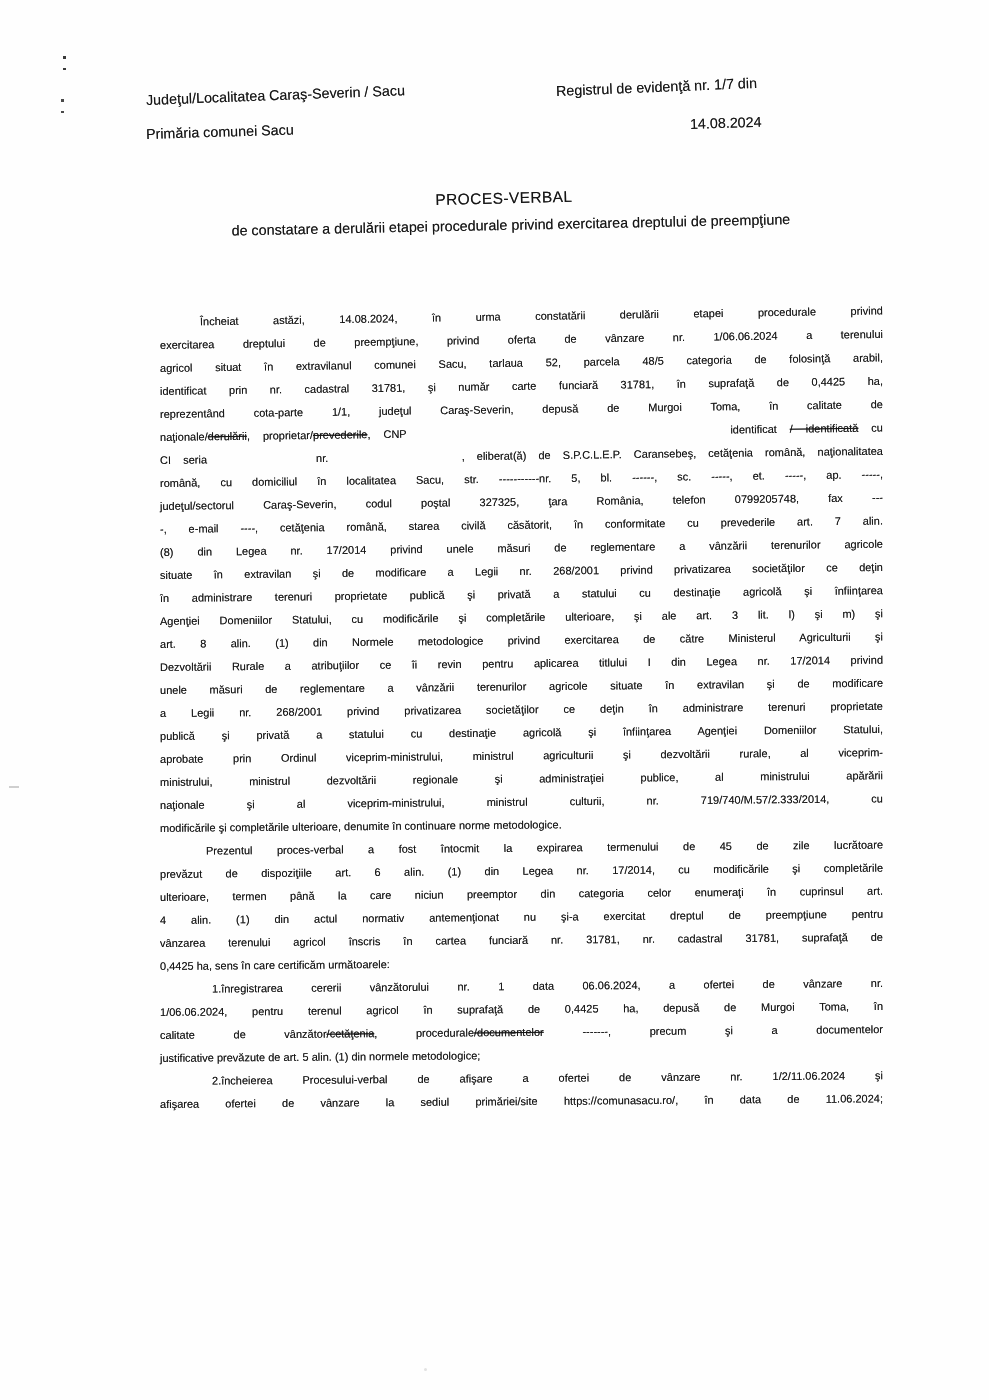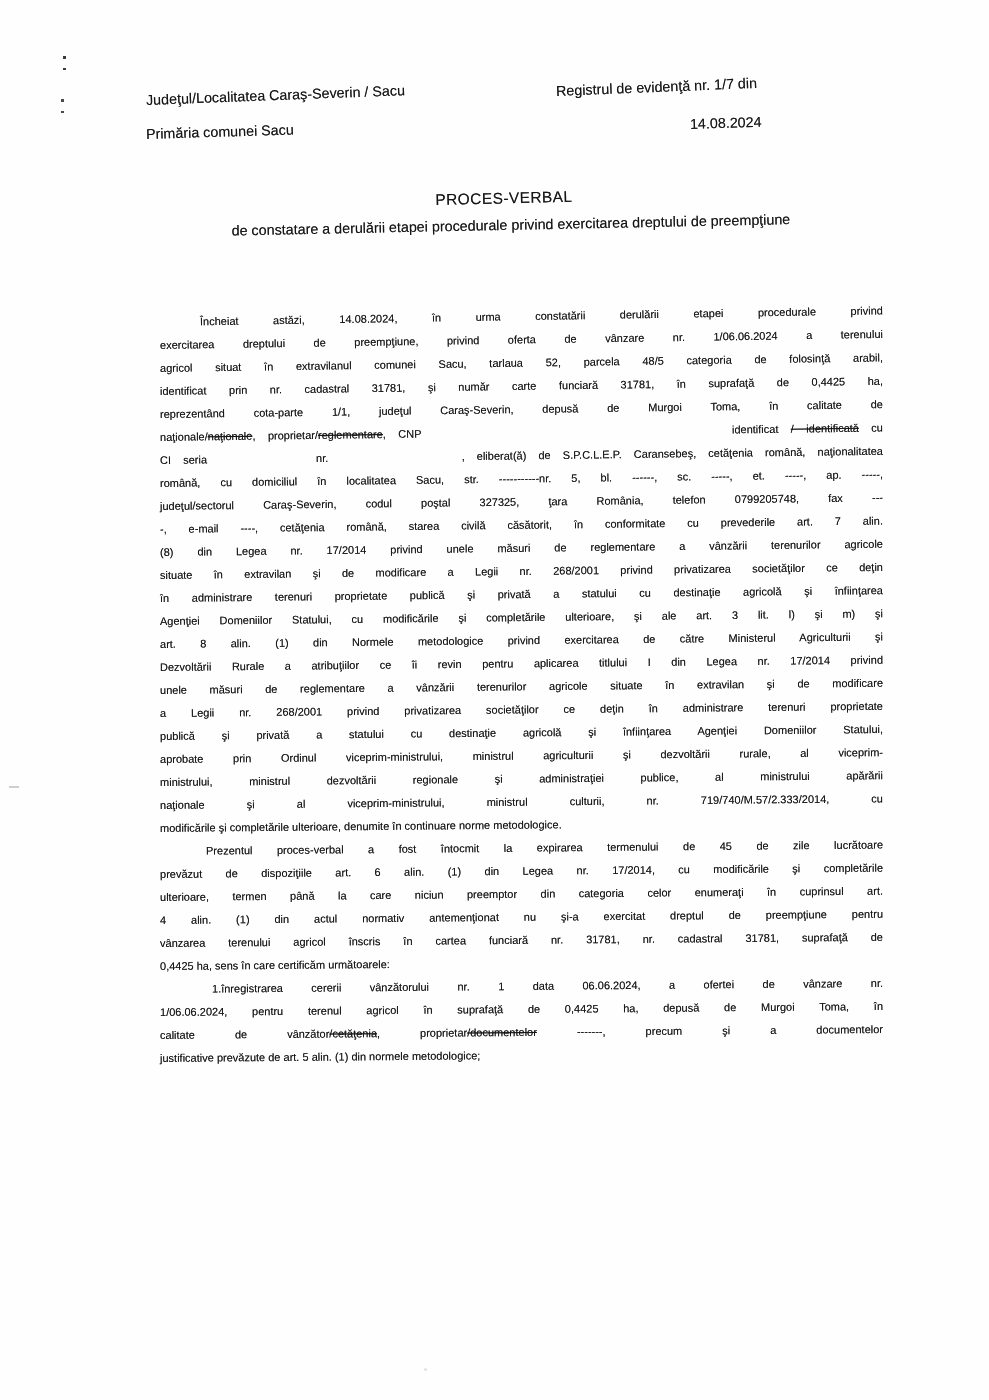--- a/index.html
+++ b/index.html
@@ -103,21 +103,21 @@
 
   <div class="subtitle" style="transform: rotate(-1.163deg);">de constatare a derulării etapei procedurale privind exercitarea dreptului de preempţiune</div>
 
   <div class="body-block">
     <div class="para p1" data-justify-last="false">
         <div class="line first" style="transform: rotate(-0.922deg);"><span>Încheiat astăzi, 14.08.2024, în urma constatării derulării etapei procedurale privind</span></div>
         <div class="line" style="transform: rotate(-0.879deg);"><span>exercitarea dreptului de preempţiune, privind oferta de vânzare nr. 1/06.06.2024 a terenului</span></div>
         <div class="line" style="transform: rotate(-0.842deg);"><span>agricol situat în extravilanul comunei Sacu, tarlaua 52, parcela 48/5 categoria de folosinţă arabil,</span></div>
         <div class="line" style="transform: rotate(-0.809deg);"><span>identificat prin nr. cadastral 31781, şi număr carte funciară 31781, în suprafaţă de 0,4425 ha,</span></div>
         <div class="line" style="transform: rotate(-0.779deg);"><span>reprezentând cota-parte 1/1, judeţul Caraş-Severin, depusă de Murgoi Toma, în calitate de</span></div>
-        <div class="line" style="transform: rotate(-0.753deg);"><span>naţionale/</span><s>naţionale</s><span>, proprietar/</span><s>reglementare</s><span>, CNP&nbsp;&nbsp;&nbsp;&nbsp;&nbsp;&nbsp;&nbsp;&nbsp;&nbsp;&nbsp;&nbsp;&nbsp;&nbsp;&nbsp;&nbsp;&nbsp;&nbsp;&nbsp;&nbsp;&nbsp;&nbsp;&nbsp;&nbsp;&nbsp;&nbsp;identificat </span><s>/ identificată</s><span> cu</span></div>
+        <div class="line" style="transform: rotate(-0.753deg);"><span>naţionale/</span><s>derulării</s><span>, proprietar/</span><s>prevederile</s><span>, CNP&nbsp;&nbsp;&nbsp;&nbsp;&nbsp;&nbsp;&nbsp;&nbsp;&nbsp;&nbsp;&nbsp;&nbsp;&nbsp;&nbsp;&nbsp;&nbsp;&nbsp;&nbsp;&nbsp;&nbsp;&nbsp;&nbsp;&nbsp;&nbsp;&nbsp;identificat </span><s>/ identificată</s><span> cu</span></div>
         <div class="line" style="transform: rotate(-0.729deg);"><span>CI seria&nbsp;&nbsp;&nbsp;&nbsp;&nbsp;&nbsp;&nbsp;&nbsp;&nbsp;nr.&nbsp;&nbsp;&nbsp;&nbsp;&nbsp;&nbsp;&nbsp;&nbsp;&nbsp;&nbsp;&nbsp;, eliberat(ă) de S.P.C.L.E.P. Caransebeş, cetăţenia română, naţionalitatea</span></div>
         <div class="line" style="transform: rotate(-0.707deg);"><span>română, cu domiciliul în localitatea Sacu, str. -----------nr. 5, bl. ------, sc. -----, et. -----, ap. -----,</span></div>
         <div class="line" style="transform: rotate(-0.687deg);"><span>judeţul/sectorul Caraş-Severin, codul poştal 327325, ţara România, telefon 0799205748, fax ---</span></div>
         <div class="line" style="transform: rotate(-0.669deg);"><span>-, e-mail ----, cetăţenia română, starea civilă căsătorit, în conformitate cu prevederile art. 7 alin.</span></div>
         <div class="line" style="transform: rotate(-0.652deg);"><span>(8) din Legea nr. 17/2014 privind unele măsuri de reglementare a vânzării terenurilor agricole</span></div>
         <div class="line" style="transform: rotate(-0.636deg);"><span>situate în extravilan şi de modificare a Legii nr. 268/2001 privind privatizarea societăţilor ce deţin</span></div>
         <div class="line" style="transform: rotate(-0.622deg);"><span>în administrare terenuri proprietate publică şi privată a statului cu destinaţie agricolă şi înfiinţarea</span></div>
         <div class="line" style="transform: rotate(-0.609deg);"><span>Agenţiei Domeniilor Statului, cu modificările şi completările ulterioare, şi ale art. 3 lit. l) şi m) şi</span></div>
         <div class="line" style="transform: rotate(-0.596deg);"><span>art. 8 alin. (1) din Normele metodologice privind exercitarea de către Ministerul Agriculturii şi</span></div>
         <div class="line" style="transform: rotate(-0.585deg);"><span>Dezvoltării Rurale a atribuţiilor ce îi revin pentru aplicarea titlului I din Legea nr. 17/2014 privind</span></div>
@@ -133,18 +133,22 @@
         <div class="line first" style="transform: rotate(-0.514deg);"><span>Prezentul proces-verbal a fost întocmit la expirarea termenului de 45 de zile lucrătoare</span></div>
         <div class="line" style="transform: rotate(-0.507deg);"><span>prevăzut de dispoziţiile art. 6 alin. (1) din Legea nr. 17/2014, cu modificările şi completările</span></div>
         <div class="line" style="transform: rotate(-0.501deg);"><span>ulterioare, termen până la care niciun preemptor din categoria celor enumeraţi în cuprinsul art.</span></div>
         <div class="line" style="transform: rotate(-0.495deg);"><span>4 alin. (1) din actul normativ antemenţionat nu şi-a exercitat dreptul de preempţiune pentru</span></div>
         <div class="line" style="transform: rotate(-0.489deg);"><span>vânzarea terenului agricol înscris în cartea funciară nr. 31781, nr. cadastral 31781, suprafaţă de</span></div>
         <div class="line last" style="transform: rotate(-0.483deg);"><span>0,4425 ha, sens în care certificăm următoarele:</span></div>
       </div>
     <div class="para i1" data-justify-last="false">
         <div class="line first" style="transform: rotate(-0.478deg);"><span>1.înregistrarea cererii vânzătorului nr. 1 data 06.06.2024, a ofertei de vânzare nr.</span></div>
         <div class="line" style="transform: rotate(-0.473deg);"><span>1/06.06.2024, pentru terenul agricol în suprafaţă de 0,4425 ha, depusă de Murgoi Toma, în</span></div>
-        <div class="line" style="transform: rotate(-0.468deg);"><span>calitate de vânzător</span><s>/cetăţenia</s><span>, proprietar</span><s>/documentelor</s><span> -------, precum şi a documentelor</span></div>
+        <div class="line" style="transform: rotate(-0.468deg);"><span>calitate de vânzător</span><s>/cetăţenia</s><span>, procedurale</span><s>/documentelor</s><span> -------, precum şi a documentelor</span></div>
         <div class="line last" style="transform: rotate(-0.463deg);"><span>justificative prevăzute de art. 5 alin. (1) din normele metodologice;</span></div>
+      </div>
+    <div class="para i2" data-justify-last="true">
+        <div class="line first" style="transform: rotate(-0.459deg);"><span>2.încheierea Procesului-verbal de afişare a ofertei de vânzare nr. 1/2/11.06.2024 şi</span></div>
+        <div class="line last" style="transform: rotate(-0.455deg);"><span>afişarea ofertei de vânzare la sediul primăriei/site https://comunasacu.ro/, în data de 11.06.2024;</span></div>
       </div>
   </div>
 
 </div>
 
 </body></html>

